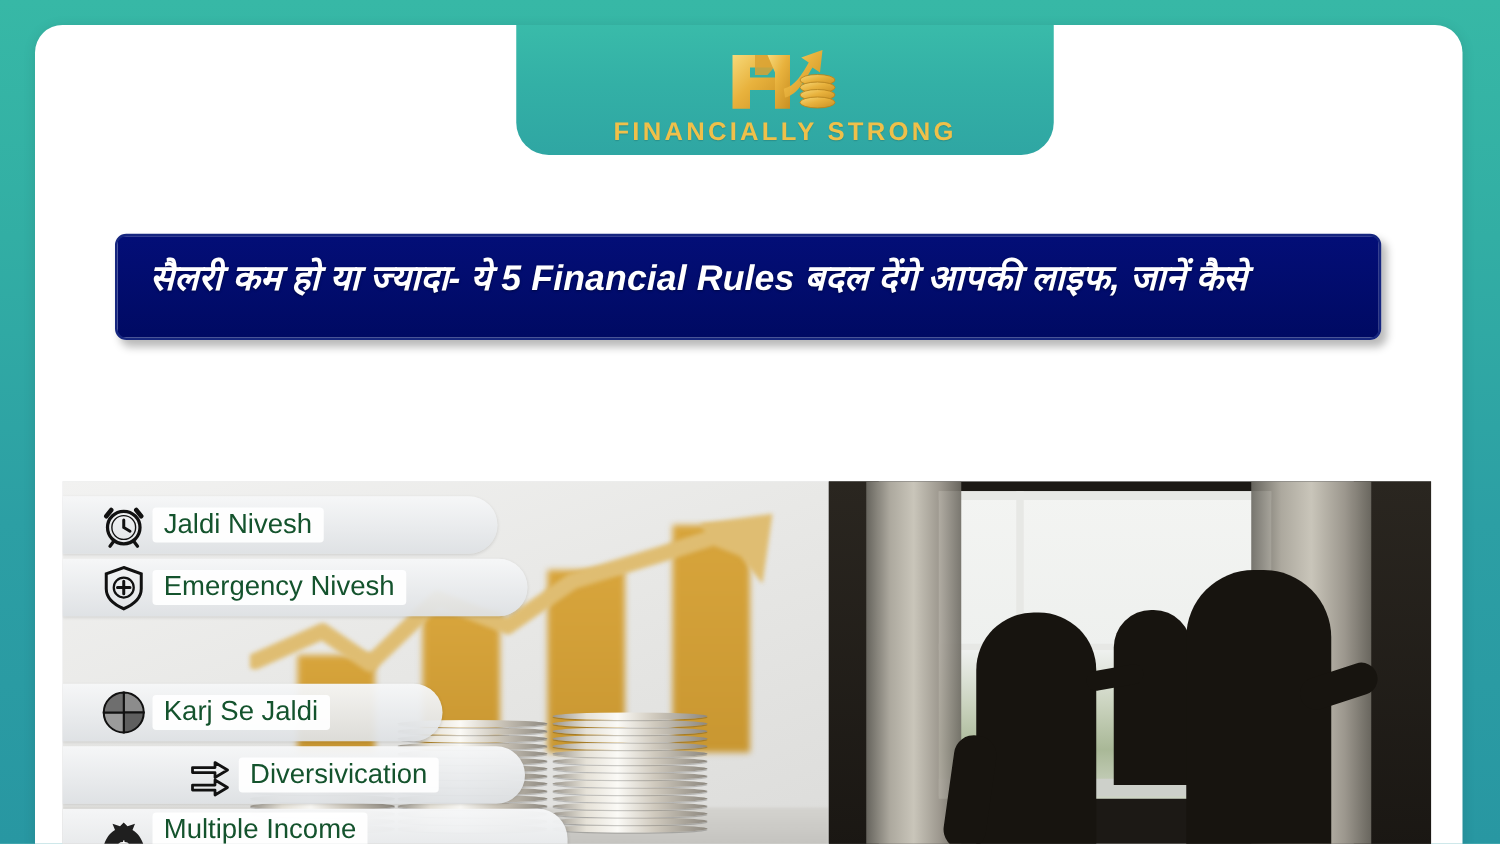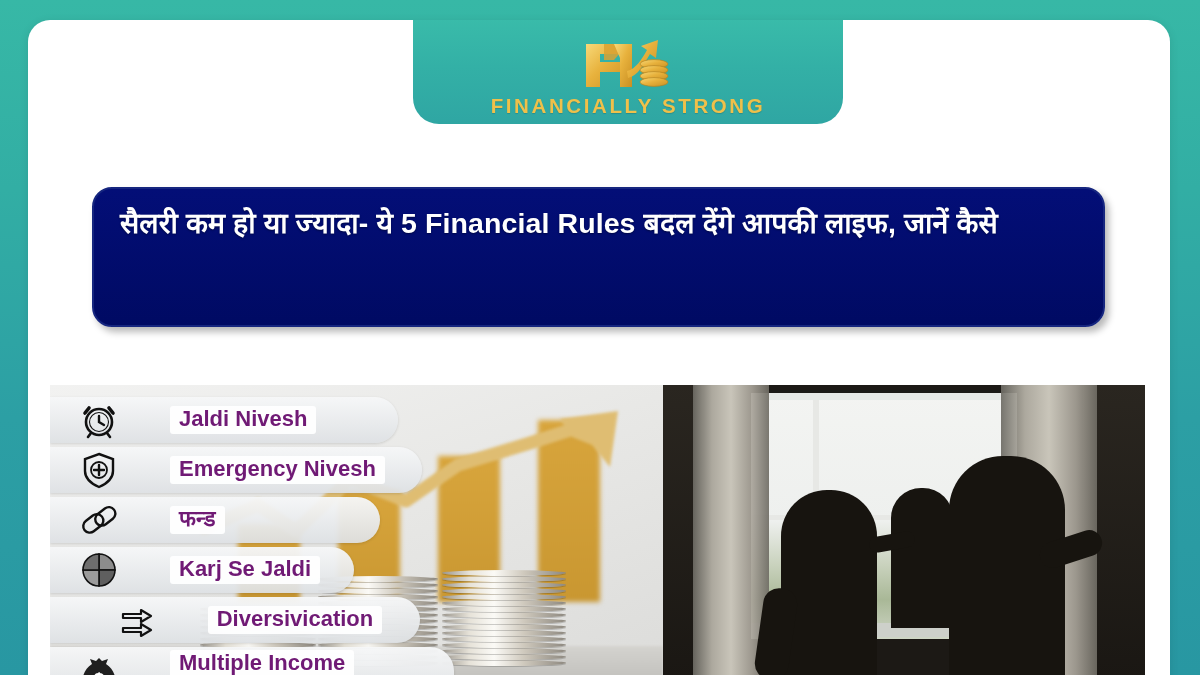--- a/index.html
+++ b/index.html
@@ -43,29 +43,30 @@
     font-size:20.5px;font-weight:bold;
     letter-spacing:2.6px;
     margin-top:2px;
     text-shadow:0 1px 1px rgba(0,0,0,.15);
     white-space:nowrap;
   }
 
   
   #headline{
     position:absolute;
-    left:64px;top:167px;width:1013px;height:140px;
+    left:64px;top:167px;width:1013px;height:85px;
     background:linear-gradient(180deg,#030e77 0%,#000a63 100%);
     border:2px solid #16267f;
-    border-radius:20px;
+    border-radius:9px;
     box-shadow:4px 5px 7px rgba(0,0,0,.28);
     box-sizing:border-box;
     display:flex;align-items:flex-start;
     padding:16px 26px 0 26px;
     z-index:4;
+    font-style:italic;
   }
   #headline-text{
     color:#ffffff;
     font-size:28.5px;font-weight:bold;
     line-height:1.33;
     letter-spacing:.1px;
     text-shadow:0 1px 2px rgba(0,0,0,.4);
   }
 
   
@@ -119,27 +120,26 @@
     display:flex;align-items:center;
     height:46px;
     background:linear-gradient(180deg,rgba(246,247,248,.96),rgba(222,225,228,.93));
     border-radius:0 24px 24px 0;
     box-shadow:0 1px 3px rgba(0,0,0,.13);
     padding-left:26px;box-sizing:border-box;
   }
   .chip-icon{width:46px;flex:0 0 46px;display:flex;align-items:center;justify-content:center;}
   .chip-icon svg{display:block;}
   .chip-label{
-    color:#701a75;font-weight:bold;
+    color:#14532d;font-weight:normal;
     font-size:22px;line-height:1.06;
     background:rgba(255,255,255,.93);
     padding:1px 9px 3px 9px;border-radius:3px;
     white-space:pre-line;
     text-shadow:0 1px 0 rgba(255,255,255,.6);
-    margin-left:48px;
   }
   .chip.two-line{height:58px;}
   .chip.two-line .chip-label{font-size:22px;line-height:1.1;}
 </style>
 </head>
 <body>
 
 <div id="canvas">
 
   <div id="card">
@@ -278,31 +278,20 @@
           <span class="chip-icon">
             <svg width="40" height="40" viewBox="0 0 40 40">
               <path d="M20 4 L34 9 V21 C34 29 27 34 20 37 C13 34 6 29 6 21 V9 Z" fill="none" stroke="#111" stroke-width="2.4"></path>
               <circle cx="20" cy="20" r="8" fill="none" stroke="#111" stroke-width="1.8"></circle>
               <path d="M20 15 V25 M15 20 H25" stroke="#111" stroke-width="2.4" stroke-linecap="round"></path>
             </svg>
           </span>
           <span class="chip-label">Emergency Nivesh</span>
         </div>
 
-        <div class="chip" style="top:112px;width:330px;">
-          <span class="chip-icon">
-            <svg width="40" height="40" viewBox="0 0 40 40">
-              <g fill="none" stroke="#111" stroke-width="2.4">
-                <rect x="3" y="17" width="22" height="13" rx="6.5" transform="rotate(-38 14 23)"></rect>
-                <rect x="15" y="10" width="22" height="13" rx="6.5" transform="rotate(-38 26 16)"></rect>
-              </g>
-            </svg>
-          </span>
-          <span class="chip-label">फन्ड</span>
-        </div>
 
         <div class="chip" style="top:162px;width:304px;">
           <span class="chip-icon">
             <svg width="40" height="40" viewBox="0 0 40 40">
               <path d="M20 20 L20 4 A16 16 0 0 1 36 20 Z" fill="#8c8c8c" stroke="#111" stroke-width="1.6"></path>
               <path d="M20 20 L36 20 A16 16 0 0 1 20 36 Z" fill="#5f5f5f" stroke="#111" stroke-width="1.6"></path>
               <path d="M20 20 L20 36 A16 16 0 0 1 4 20 Z" fill="#9b9b9b" stroke="#111" stroke-width="1.6"></path>
               <path d="M20 20 L4 20 A16 16 0 0 1 20 4 Z" fill="#6e6e6e" stroke="#111" stroke-width="1.6"></path>
             </svg>
           </span>

